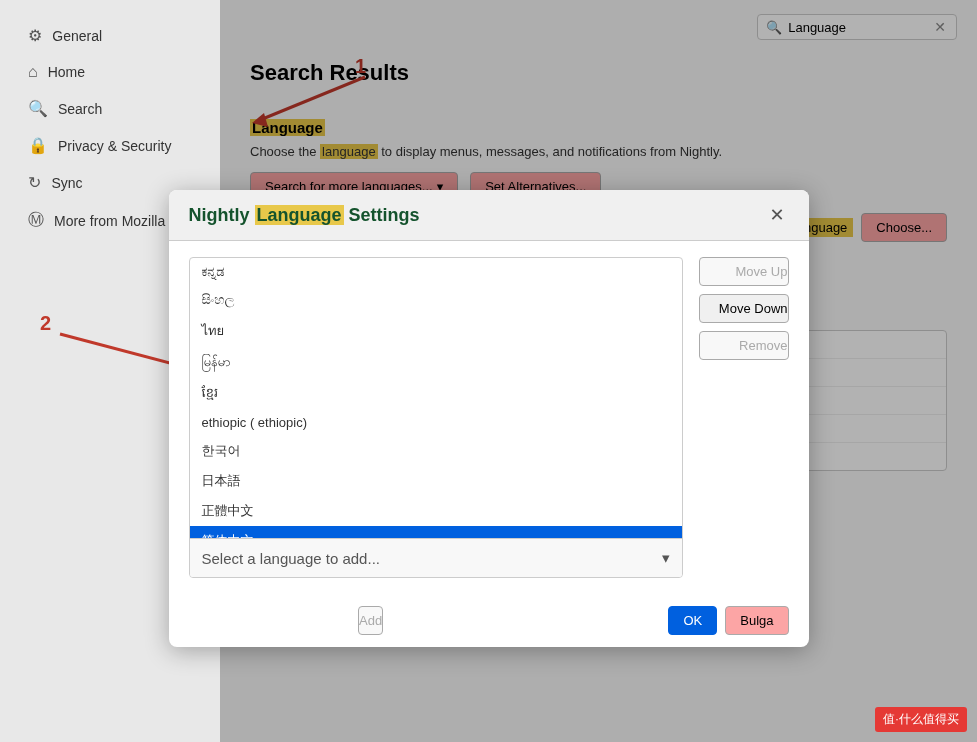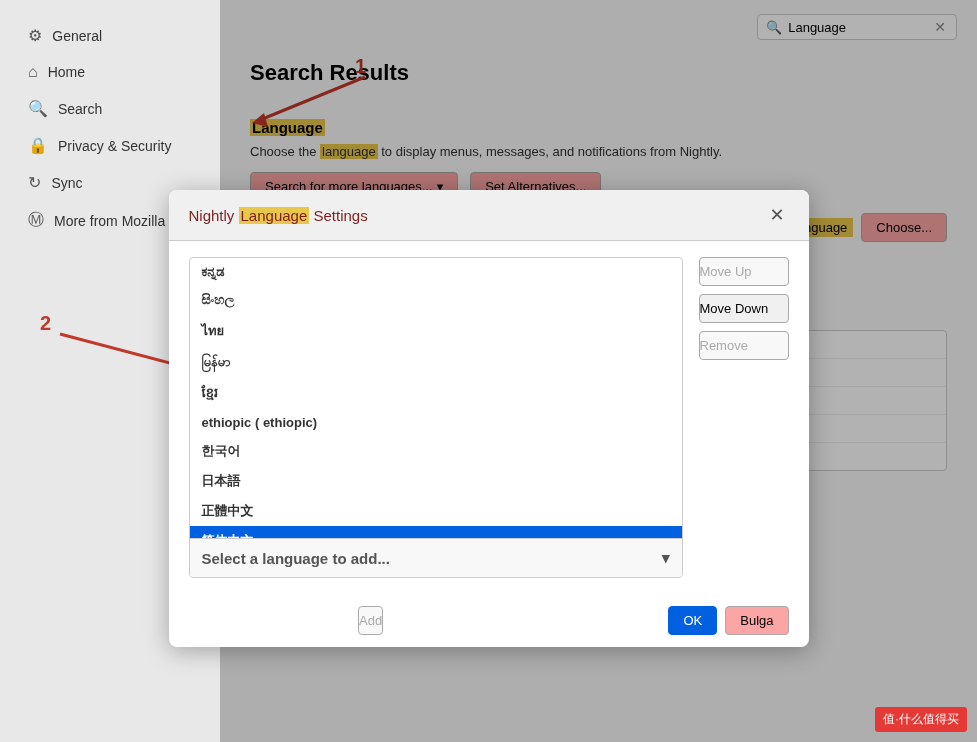--- a/index.html
+++ b/index.html
@@ -176,23 +176,23 @@
 
     .dialog-header {
       background: #f0f0f0;
       padding: 14px 20px;
       display: flex;
       justify-content: space-between;
       align-items: center;
       border-bottom: 1px solid #ccc;
     }
     .dialog-title {
-      font-size: 15px;
-      font-weight: 400;
-      color: #7f1d1d;
+      font-size: 18px;
+      font-weight: 700;
+      color: #14532d;
     }
     .dialog-close {
       cursor: pointer;
       font-size: 18px;
       color: #555;
       border: none;
       background: none;
       padding: 0 4px;
     }
 
@@ -232,21 +232,21 @@
       gap: 8px;
       min-width: 90px;
     }
     .action-btn {
       border: 1px solid #aaa;
       background: #f0f0f0;
       padding: 6px 0;
       border-radius: 4px;
       cursor: pointer;
       font-size: 13px;
-      text-align: left;
+      text-align: right;
     }
     .action-btn:disabled, .action-btn.disabled {
       color: #aaa;
       cursor: default;
       background: #f8f8f8;
     }
 
     
     .select-row {
       border-top: 1px solid #ccc;
@@ -462,21 +462,21 @@
 
   <div class="dialog-header">
     <span class="dialog-title">
       Nightly <span class="highlight-yellow">Language</span> Settings
     </span>
     <button class="dialog-close">✕</button>
   </div>
 
   <div class="dialog-body">
 
-    <div style="flex:1;display:flex;flex-direction:column;font-weight:bold;">
+    <div style="flex:1;display:flex;flex-direction:column;">
       <div class="language-list-container">
         <ul class="language-list">
           <li class="language-list-item">ಕನ್ನಡ</li>
           <li class="language-list-item">සිංහල</li>
           <li class="language-list-item">ไทย</li>
           <li class="language-list-item">မြန်မာ</li>
           <li class="language-list-item">ខ្មែរ</li>
           <li class="language-list-item"> ethiopic ( ethiopic)</li>
           <li class="language-list-item">한국어</li>
           <li class="language-list-item">日本語</li>

